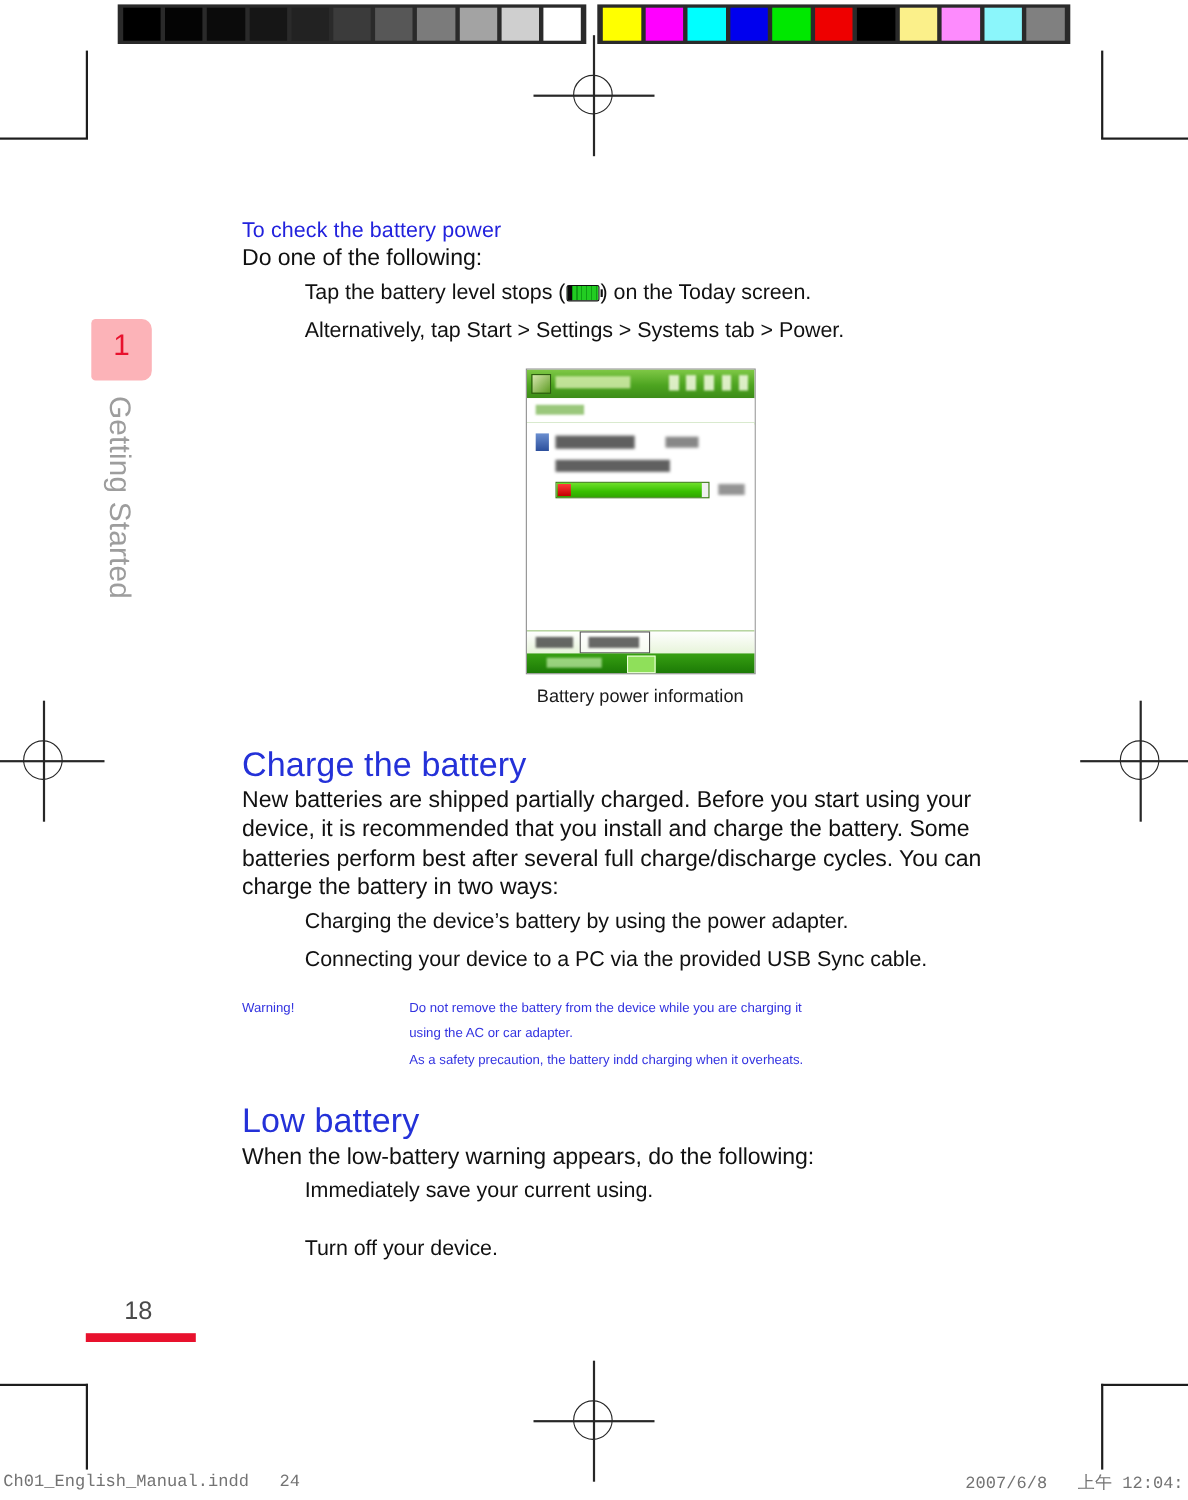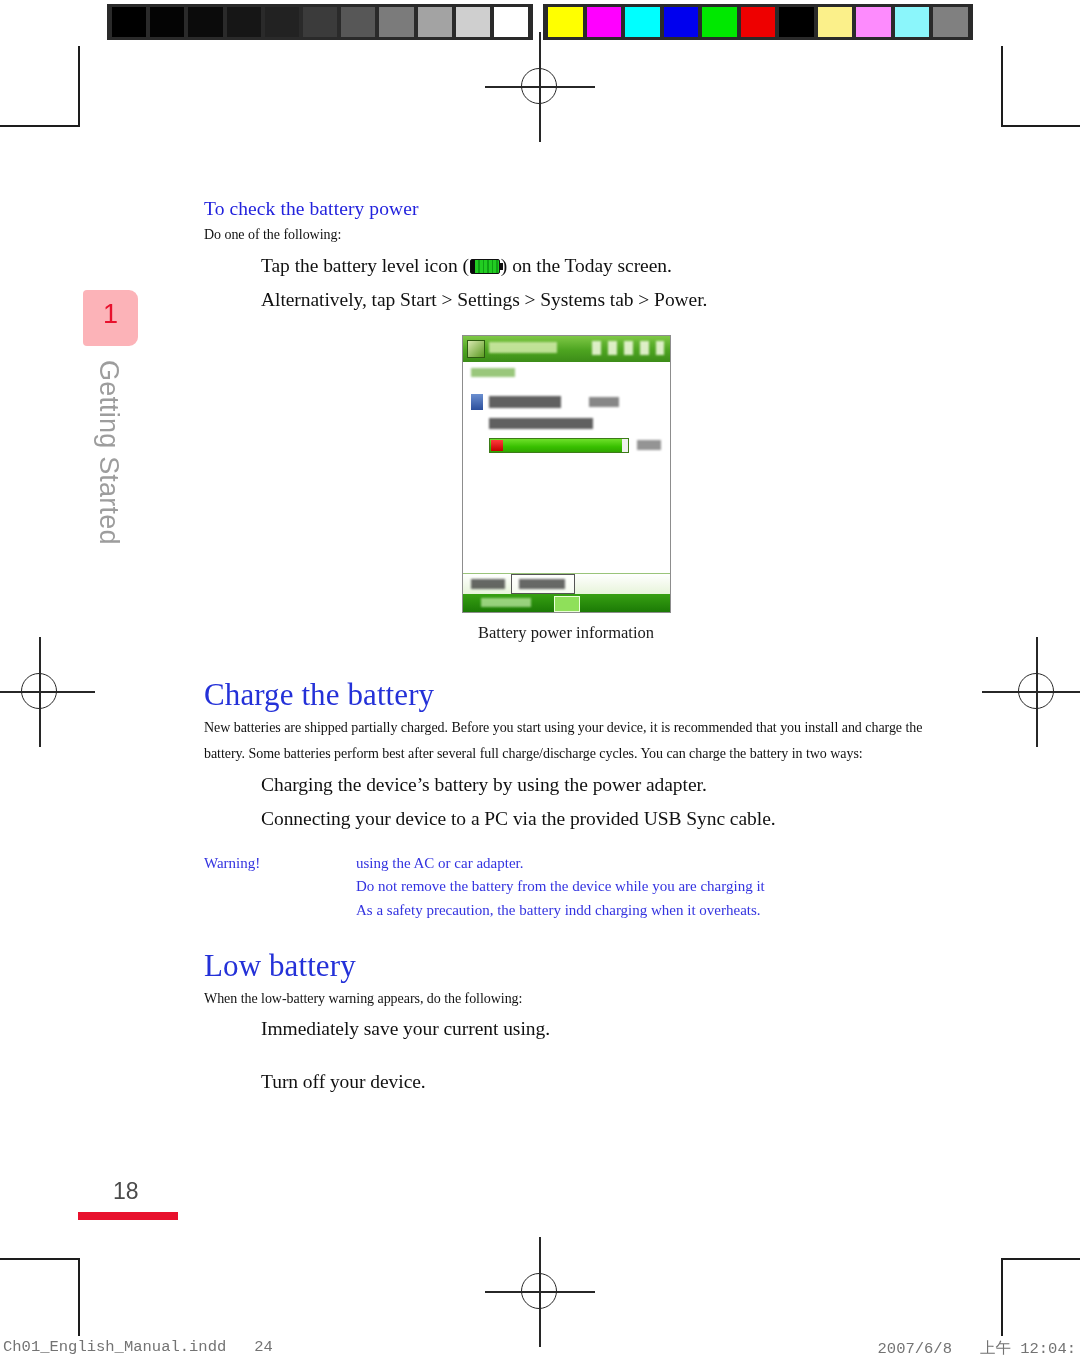--- a/index.html
+++ b/index.html
@@ -101,44 +101,43 @@
     transform-origin: 24px 14px;
     font-size: 27px;
     color: #9d9d9d;
     letter-spacing: 0.2px;
     white-space: nowrap;
   }
 
   
   #content {
     position: absolute;
-    left: 204px;
+    left: 220px;
     top: 196px;
     width: 724px;
-    font-family: Liberation Serif, serif;
   }
   h2.section-head {
     margin: 0;
     font-weight: normal;
     color: #2222dd;
     font-size: 19.5px;
     line-height: 26px;
     letter-spacing: 0.1px;
   }
   h1.big-head {
     margin: 0;
     font-weight: normal;
     color: #2431d8;
     font-size: 31px;
     line-height: 40px;
     letter-spacing: 0.1px;
   }
   p.body {
     margin: 0;
-    font-size: 14px;
+    font-size: 21px;
     line-height: 26.5px;
     color: #111111;
     letter-spacing: -0.05px;
   }
   .bullet {
     margin: 0;
     padding-left: 57px;
     font-size: 19.5px;
     line-height: 34px;
     color: #111111;
@@ -340,21 +339,21 @@
     margin-top: 10px;
     font-size: 16.5px;
     color: #1b1b1b;
     line-height: 20px;
   }
 
   
   #warning-block {
     margin-top: 16px;
     color: #3333e0;
-    font-size: 15px;
+    font-size: 12px;
     line-height: 23.5px;
     position: relative;
     min-height: 72px;
   }
   #warning-label {
     position: absolute;
     left: 0; top: 0;
     width: 140px;
   }
   #warning-lines {
@@ -454,21 +453,21 @@
 <div id="chapter-tab">
   <div class="num">1</div>
 </div>
 <div id="chapter-label">Getting Started</div>
 
 <div id="content">
 
   <h2 class="section-head">To check the battery power</h2>
   <p class="body">Do one of the following:</p>
 
-  <p class="bullet"><span>Tap the battery level icon (</span><span class="batt-icon"></span><span>) on the Today screen.</span></p>
+  <p class="bullet"><span>Tap the battery level stops (</span><span class="batt-icon"></span><span>) on the Today screen.</span></p>
 
   <p class="bullet">Alternatively, tap Start &gt; Settings &gt; Systems tab &gt; Power.</p>
 
   <div id="figure">
     <div id="device-shot">
       <div class="ds-titlebar">
         <div class="start-ico"></div>
         <div class="t-text"></div>
         <div class="tray"></div>
       </div>
@@ -501,22 +500,22 @@
 
   <h1 class="big-head" style="margin-top:32px;">Charge the battery</h1>
   <p class="body">New batteries are shipped partially charged. Before you start using your device, it is recommended that you install and charge the battery. Some batteries perform best after several full charge/discharge cycles. You can charge the battery in two ways:</p>
 
   <p class="bullet">Charging the device’s battery by using the power adapter.</p>
   <p class="bullet">Connecting your device to a PC via the provided USB Sync cable.</p>
 
   <div id="warning-block">
     <div id="warning-label">Warning!</div>
     <div id="warning-lines">
+      <p>Do not remove the battery from the device while you are charging it</p>
       <p>using the AC or car adapter.</p>
-      <p>Do not remove the battery from the device while you are charging it</p>
       <p>As a safety precaution, the battery indd charging when it overheats.</p>
     </div>
   </div>
 
   <h1 class="big-head" style="margin-top:22px;">Low battery</h1>
   <p class="body">When the low-battery warning appears, do the following:</p>
 
   <p class="bullet">Immediately save your current using.</p>
   <p class="bullet tight" style="margin-top:23px;">Turn off your device.</p>
 

